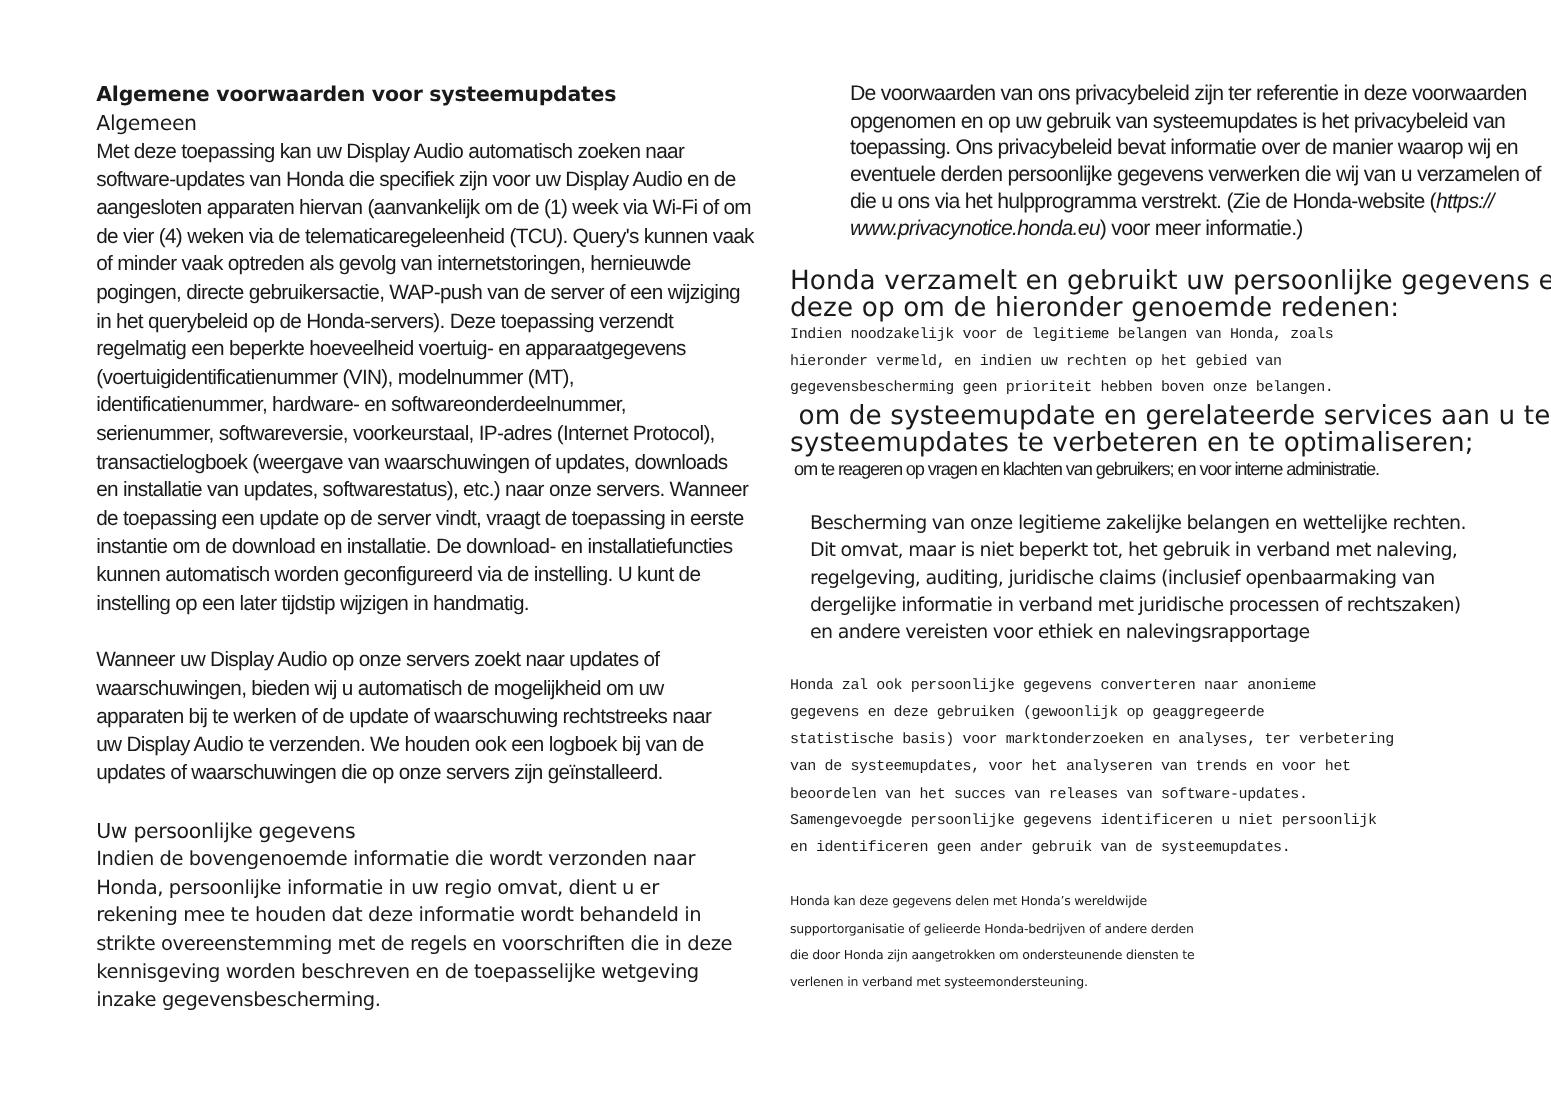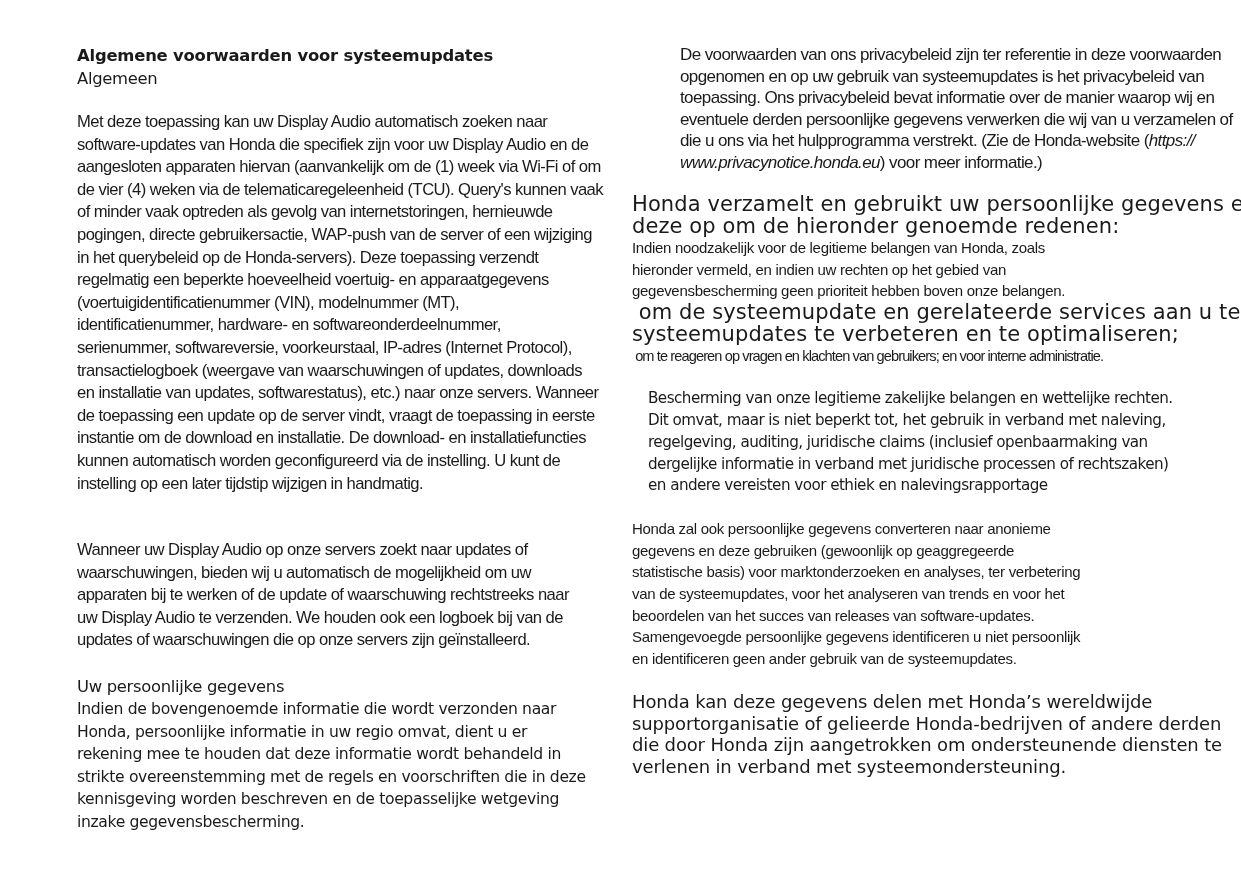--- a/index.html
+++ b/index.html
@@ -10,21 +10,21 @@
     body {
       width: 1241px;
       height: 875px;
       position: relative;
       overflow: hidden;
       color: #1a1a1a;
       font-family: "DejaVu Sans", sans-serif;
     }
     .col {
       position: absolute;
-      top: 44px;
+      top: 64px;
     }
     .col-left { left: 77px; width: 530px; }
     .col-right { left: 632px; width: 535px; }
 
     .line { white-space: nowrap; display: block; }
 
     
     .title {
       font-family: "DejaVu Sans", sans-serif;
       font-weight: bold;
@@ -37,41 +37,40 @@
       font-size: 16.4px;
       line-height: 23px;
       letter-spacing: -0.3px;
     }
     .p-cond {
       font-family: "Liberation Sans", sans-serif;
       font-size: 16.6px;
       line-height: 22.6px;
       letter-spacing: -0.55px;
       transform-origin: left;
-      margin-top: 21px;
     }
     .p-normal {
       font-family: "DejaVu Sans", sans-serif;
       font-size: 15.6px;
       line-height: 22.6px;
       letter-spacing: -0.35px;
     }
     .gap { height: 23px; }
 
     
     .r-cond {
       font-family: "Liberation Sans", sans-serif;
       font-size: 17px;
       line-height: 21.5px;
       letter-spacing: -0.6px;
       margin-left: 48px;
     }
     .r-normal {
-      font-family: Liberation Sans, sans-serif;
-      font-size: 15px;
+      font-family: Liberation Mono, monospace;
+      font-size: 12px;
       line-height: 21.6px;
       letter-spacing: -0.3px;
     }
     .r-wide {
       font-family: "DejaVu Sans", sans-serif;
       font-size: 21px;
       line-height: 21.6px;
       letter-spacing: 0.1px;
     }
     .r-tiny {
@@ -82,21 +81,21 @@
     }
     .r-mid {
       font-family: "DejaVu Sans", sans-serif;
       font-size: 15.2px;
       line-height: 21.8px;
       letter-spacing: -0.55px;
       margin-left: 16px;
     }
     .r-last {
       font-family: "DejaVu Sans", sans-serif;
-      font-size: 18px;
+      font-size: 10px;
       line-height: 21.5px;
       letter-spacing: -0.15px;
     }
     em { font-style: italic; }
   </style>
 </head>
 <body>
 
 <div class="col col-left">
   <div class="title line">Algemene voorwaarden voor systeemupdates</div>

